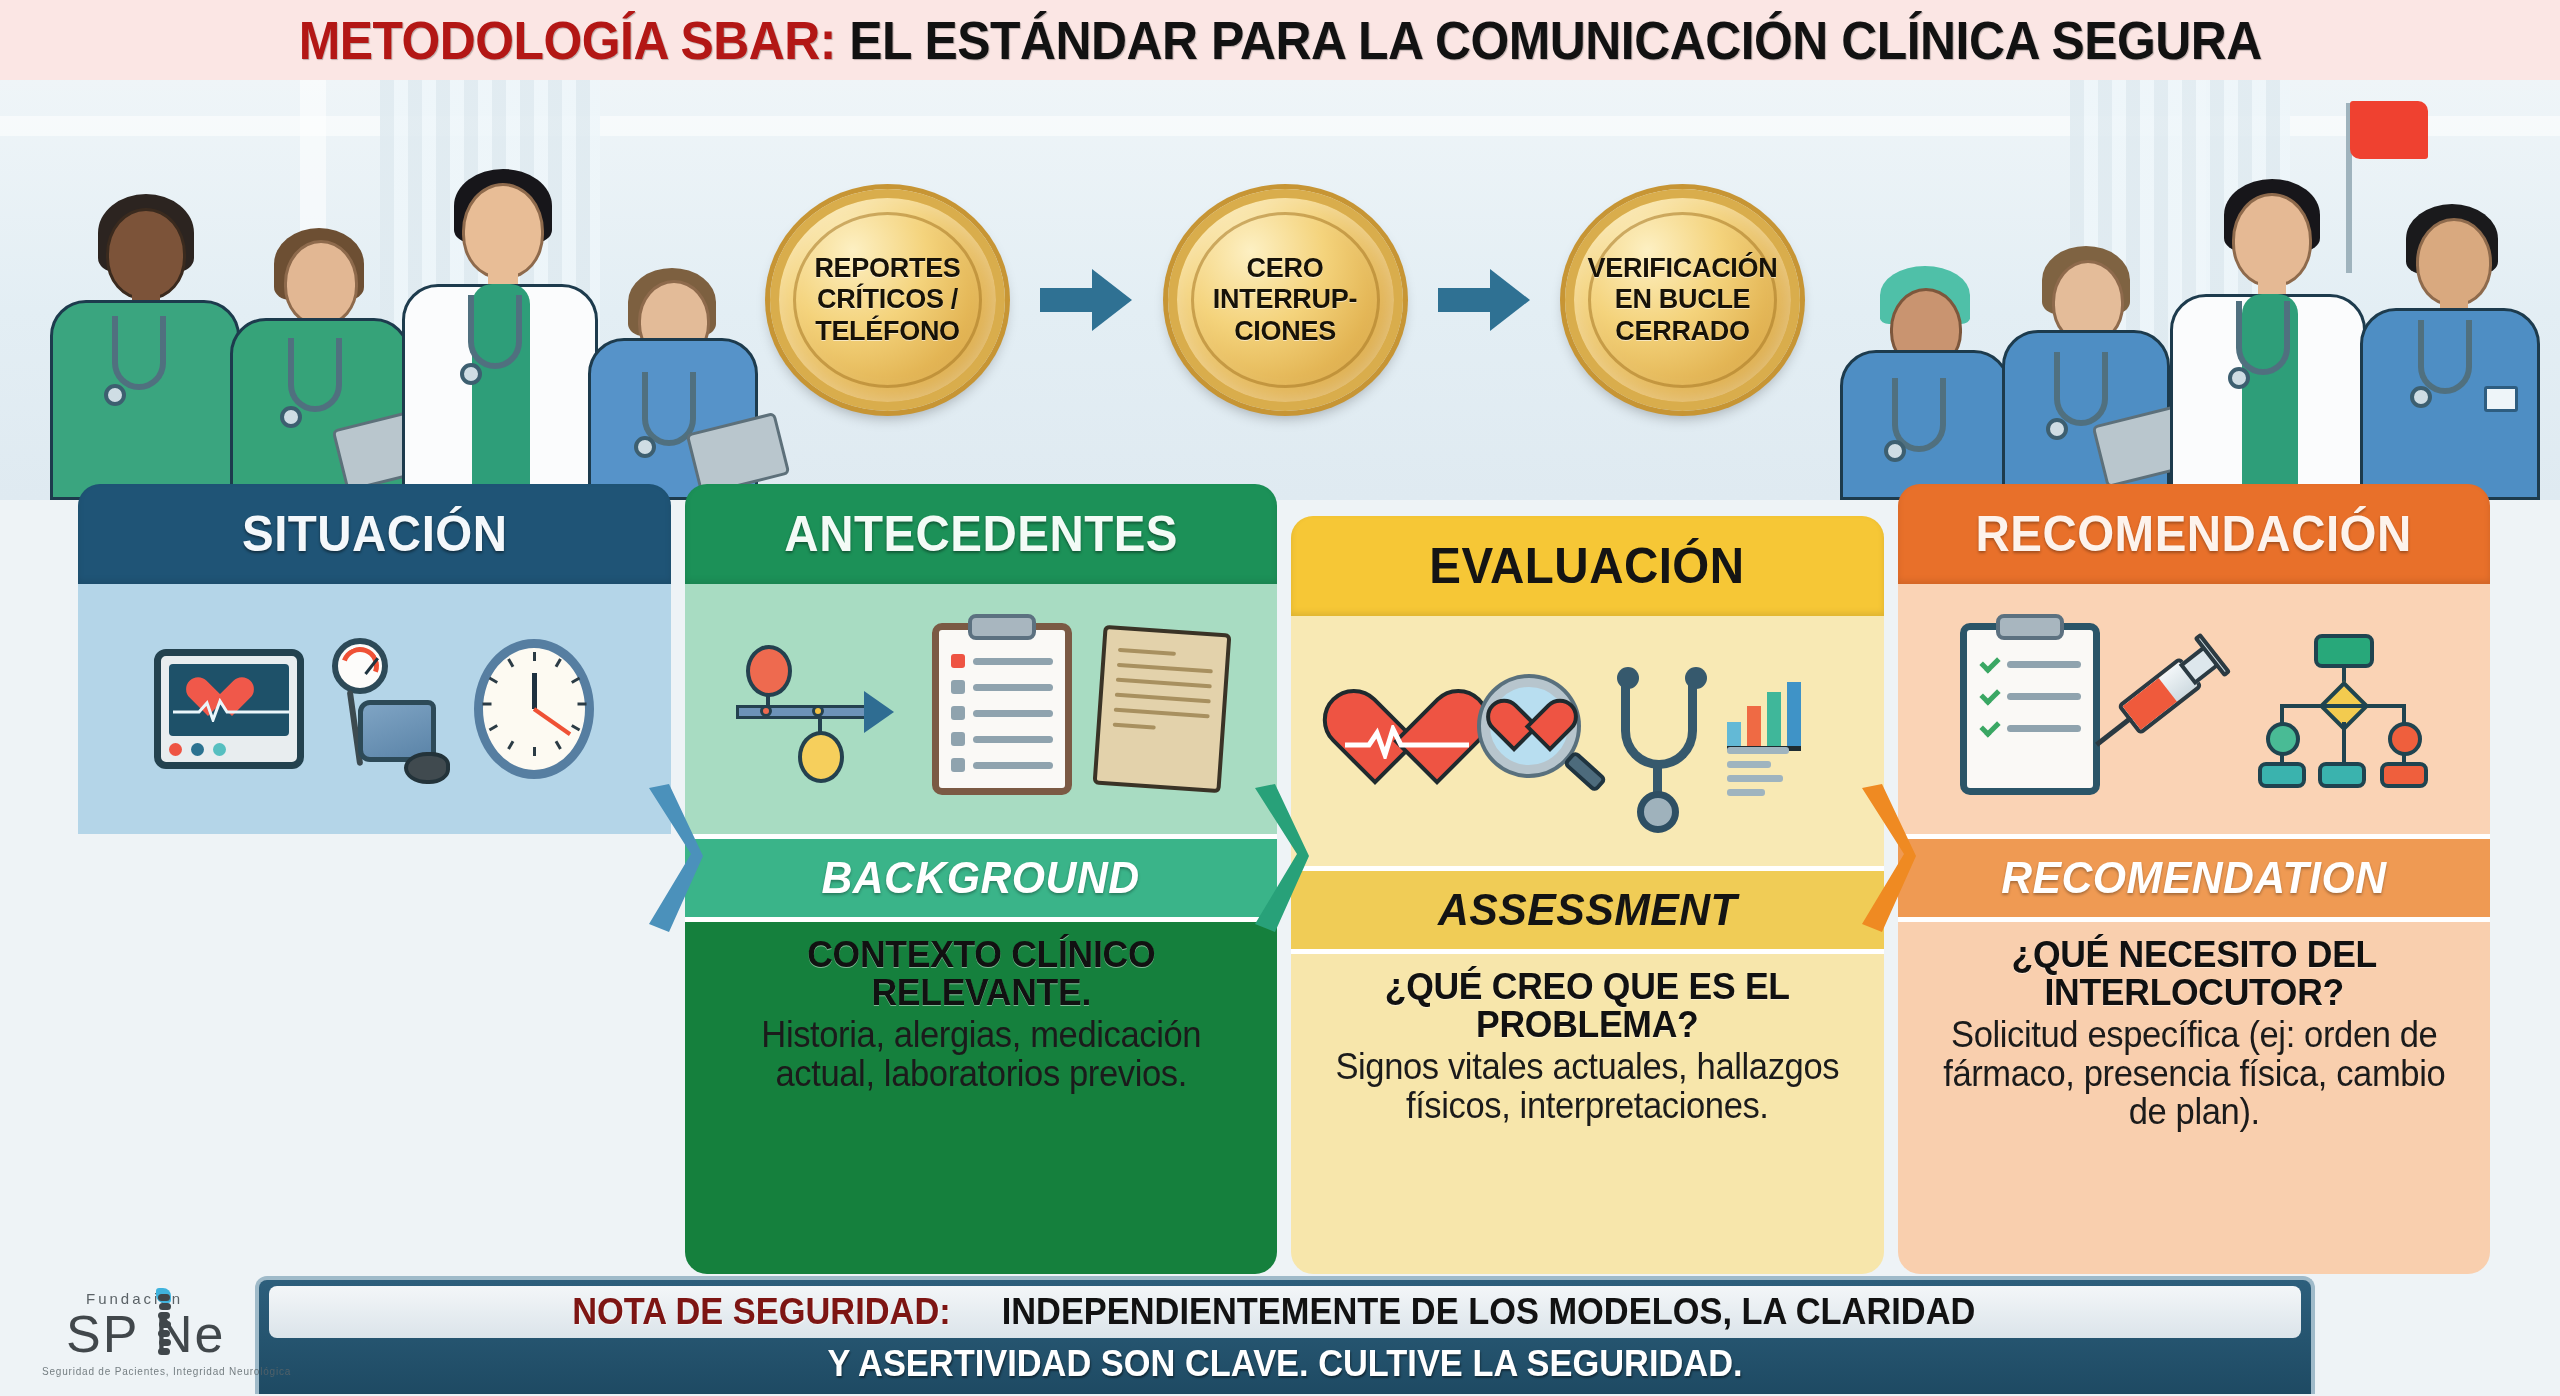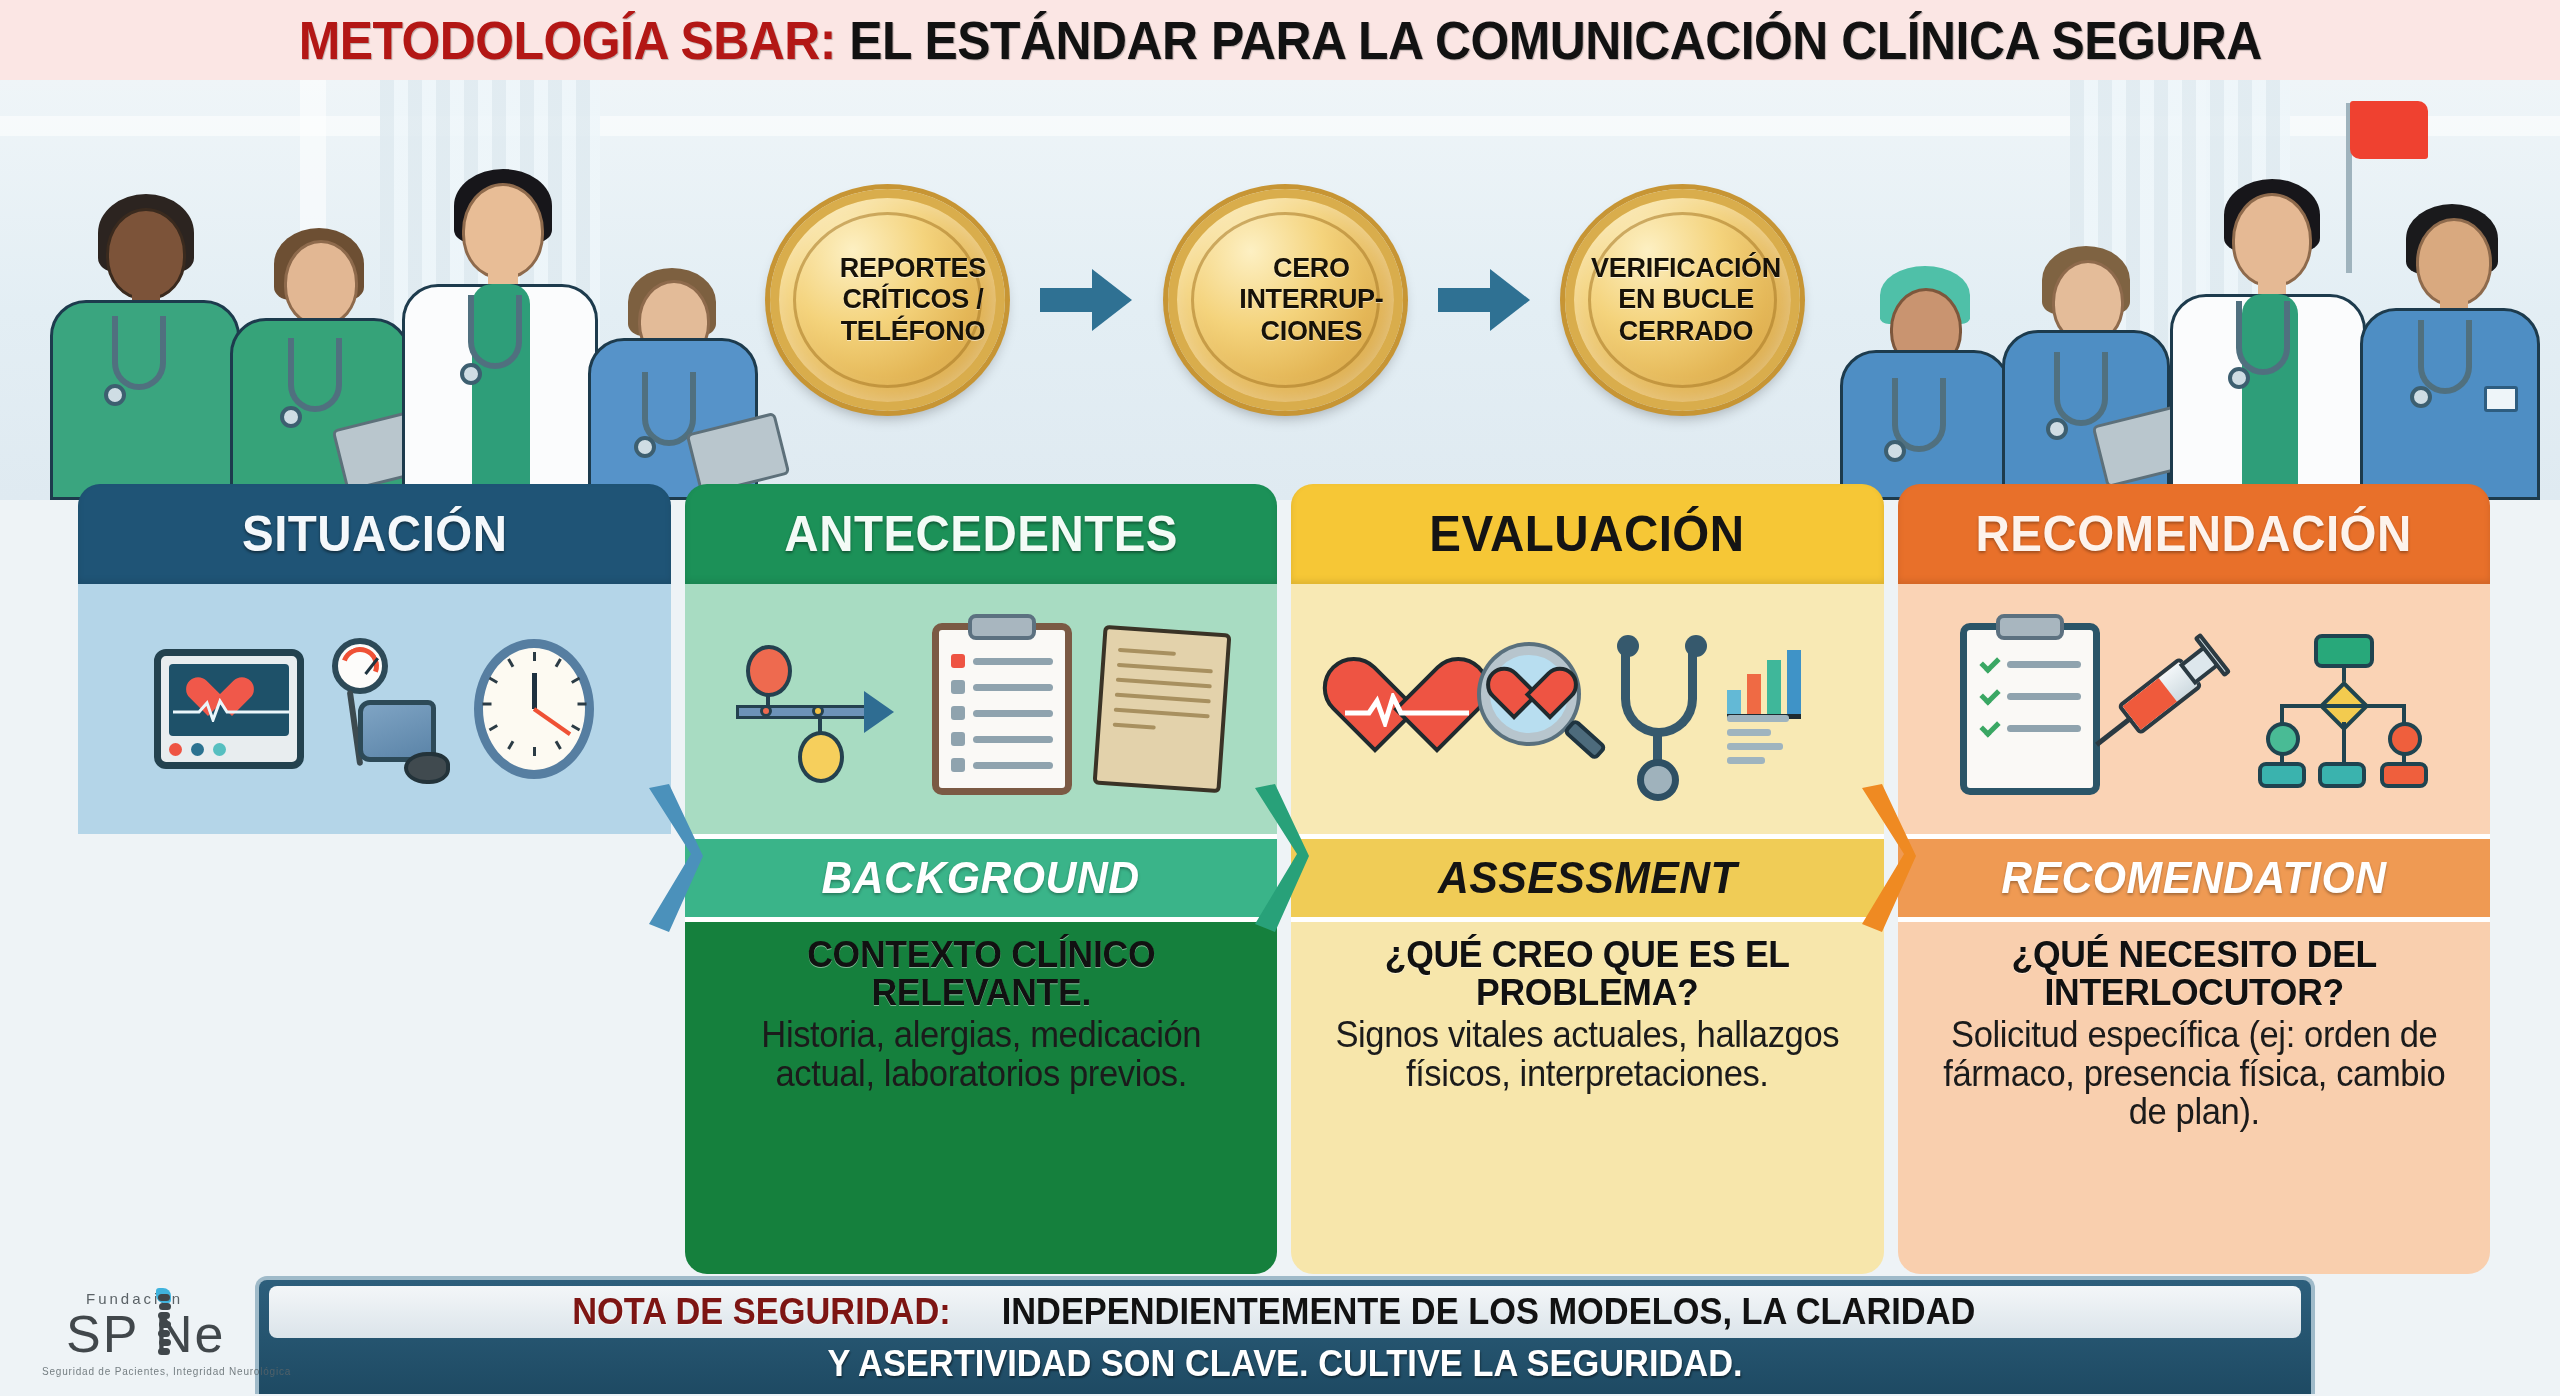--- a/index.html
+++ b/index.html
@@ -75,21 +75,21 @@
     position:absolute; left:770px; top:185px; width:1030px; height:230px;
     display:flex; align-items:center; justify-content:space-between; z-index:20;
   }
   .medal{
     width:235px; height:222px; border-radius:50%;
     background:
       radial-gradient(ellipse at 34% 26%, #fdf0c3 0%, #f4d37c 36%, #e0b04e 70%, #c8952f 100%);
     border:9px solid #d9ad4c;
     box-shadow:0 0 0 5px #c79534, 0 7px 14px rgba(0,0,0,.28),
                inset 0 0 26px rgba(255,255,255,.45);
-    display:flex; align-items:center; justify-content:flex-end;
+    display:flex; align-items:center; justify-content:center;
     position:relative;
   }
   .medal::after{
     content:""; position:absolute; inset:14px; border-radius:50%;
     border:3px solid rgba(168,121,36,.55);
   }
   .medal-txt{
     position:relative; z-index:2; text-align:center;
     font-weight:bold; font-size:27px; line-height:1.16; color:#171208;
     letter-spacing:-0.3px; text-shadow:0 1px 0 rgba(255,255,255,.55);
@@ -567,21 +567,21 @@
       <div class="body-d">Historia, alergias, medicación actual, laboratorios previos.</div>
     </div>
     <div class="chev">
       <svg width="58" height="150" viewBox="0 0 58 150">
           <path d="M2 4 L44 70 L2 140 L22 148 L56 72 L22 0 Z" fill="#28a179"></path>
         </svg>
     </div>
   </div>
 
   <div class="col">
-    <div class="col-head" style="background:#f6c736;">
+    <div class="col-head" style="background:#f6c736;margin-top:32px;">
       <span style="color:#141414;">EVALUACIÓN</span>
     </div>
     <div class="col-icons" style="background:#f8e9b4;gap:10px;">
       <div class="ic bigheart">
         <div class="hh"></div>
         <svg style="position:absolute;left:-6px;top:40px" width="124" height="34" viewBox="0 0 124 34">
             <polyline points="0,20 24,20 32,8 40,30 48,4 56,20 124,20" fill="none" stroke="#ffffff" stroke-width="5"></polyline>
           </svg>
       </div>
       <div class="ic magnifier">

